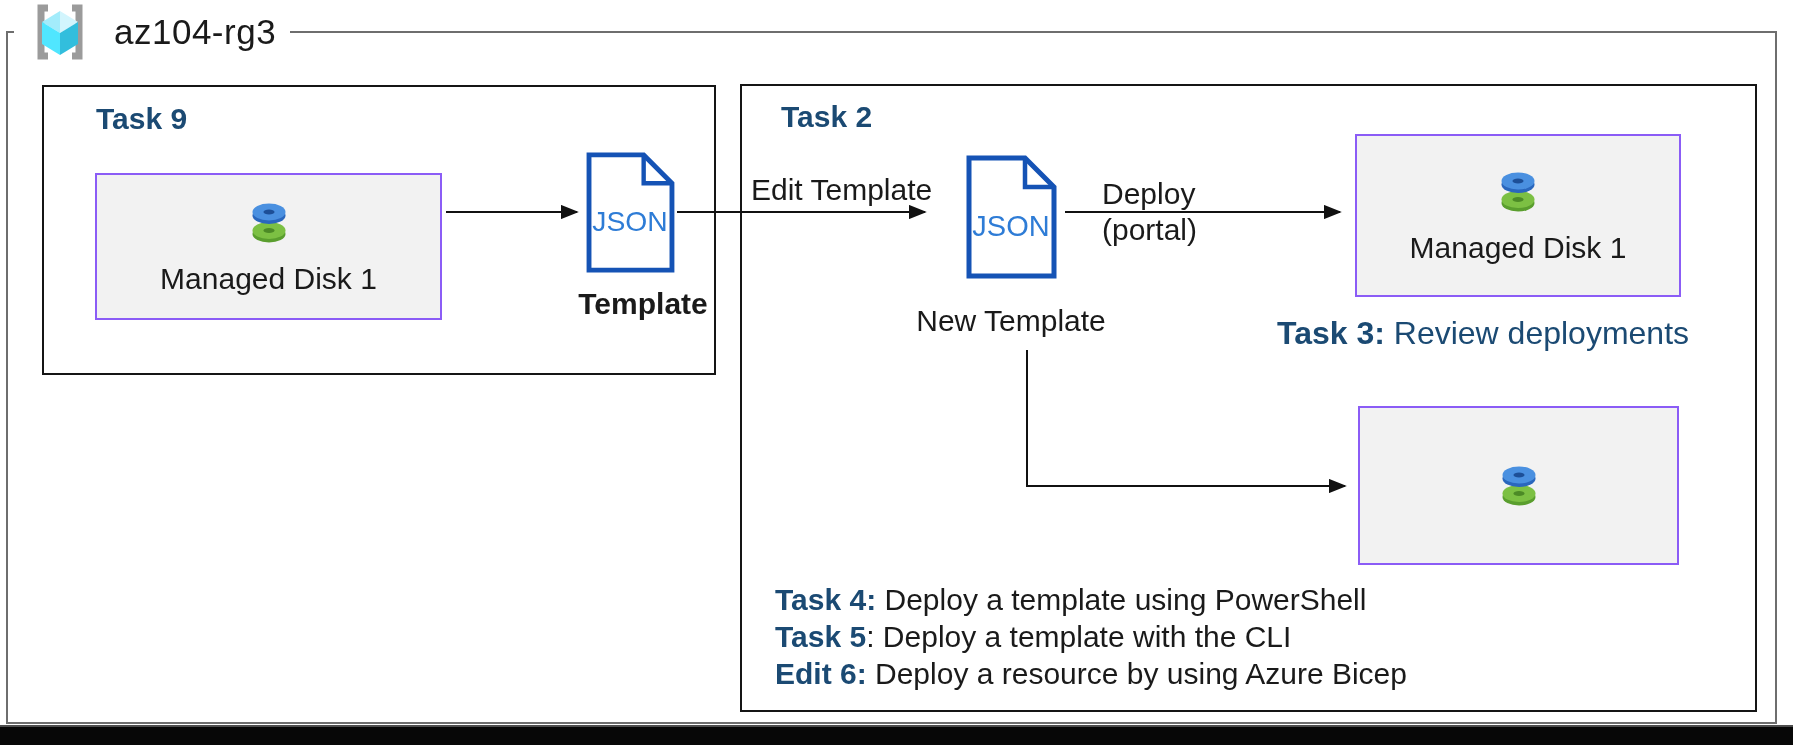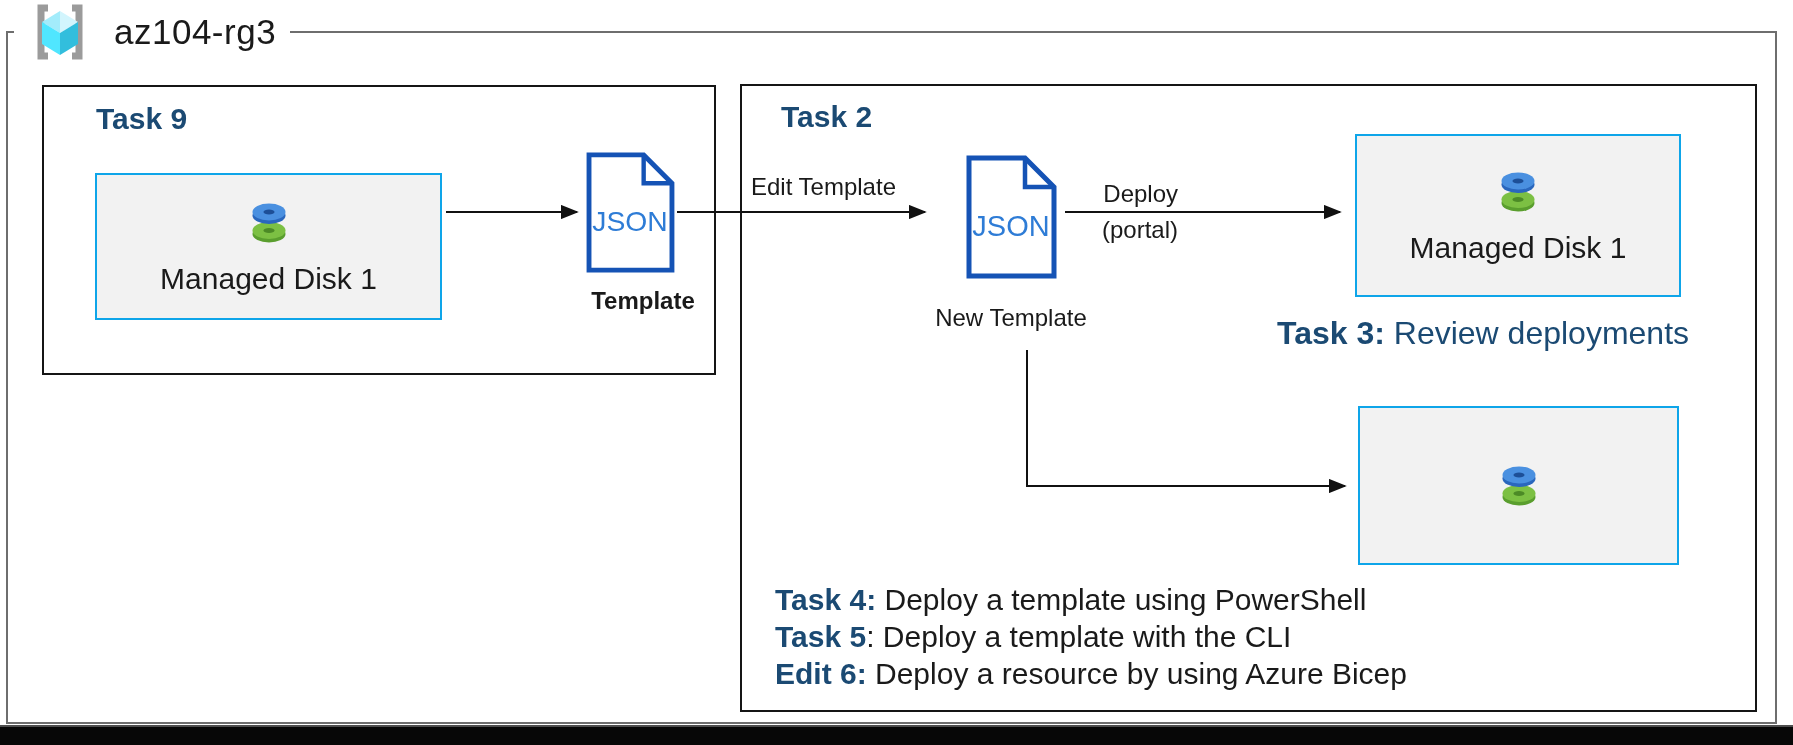--- a/index.html
+++ b/index.html
@@ -16,27 +16,27 @@
   .rg-name{font-size:35px;color:#1a1a1a;letter-spacing:0.5px;}
 
   
   .task-box{border:2px solid #151515;background:#ffffff;box-sizing:border-box;z-index:1;}
   .task1-box{left:42px;top:85px;width:674px;height:290px;}
   .task2-box{left:740px;top:84px;width:1017px;height:628px;}
   .task-title{font-size:30px;font-weight:bold;color:#1b4a73;z-index:2;}
 
   
   .disk-box{
-    background:#f2f2f2;border:2px solid #0ea5e9;box-sizing:border-box;z-index:2;
+    background:#f2f2f2;border:2px solid #8b5cf6;box-sizing:border-box;z-index:2;
     display:flex;flex-direction:column;align-items:center;justify-content:center;gap:14px;
   }
   .disk-label{font-size:30px;color:#1a1a1a;white-space:nowrap;}
 
   
-  .plain-label{font-size:24px;color:#1a1a1a;z-index:2;text-align:right;}
+  .plain-label{font-size:30px;color:#1a1a1a;z-index:2;}
   .centerx{transform:translateX(-50%);}
   .navy-line{font-size:32px;color:#1b4a73;z-index:2;white-space:nowrap;}
   .task-list{left:775px;top:581px;font-size:30px;line-height:37px;z-index:2;}
   .task-list .bold-navy, .navy-line .bold-navy{font-weight:bold;color:#1b4a73;}
   .task-list .rest{color:#1a1a1a;}
 
   
   .overlay{left:0;top:0;width:1793px;height:745px;z-index:4;pointer-events:none;}
 
   

